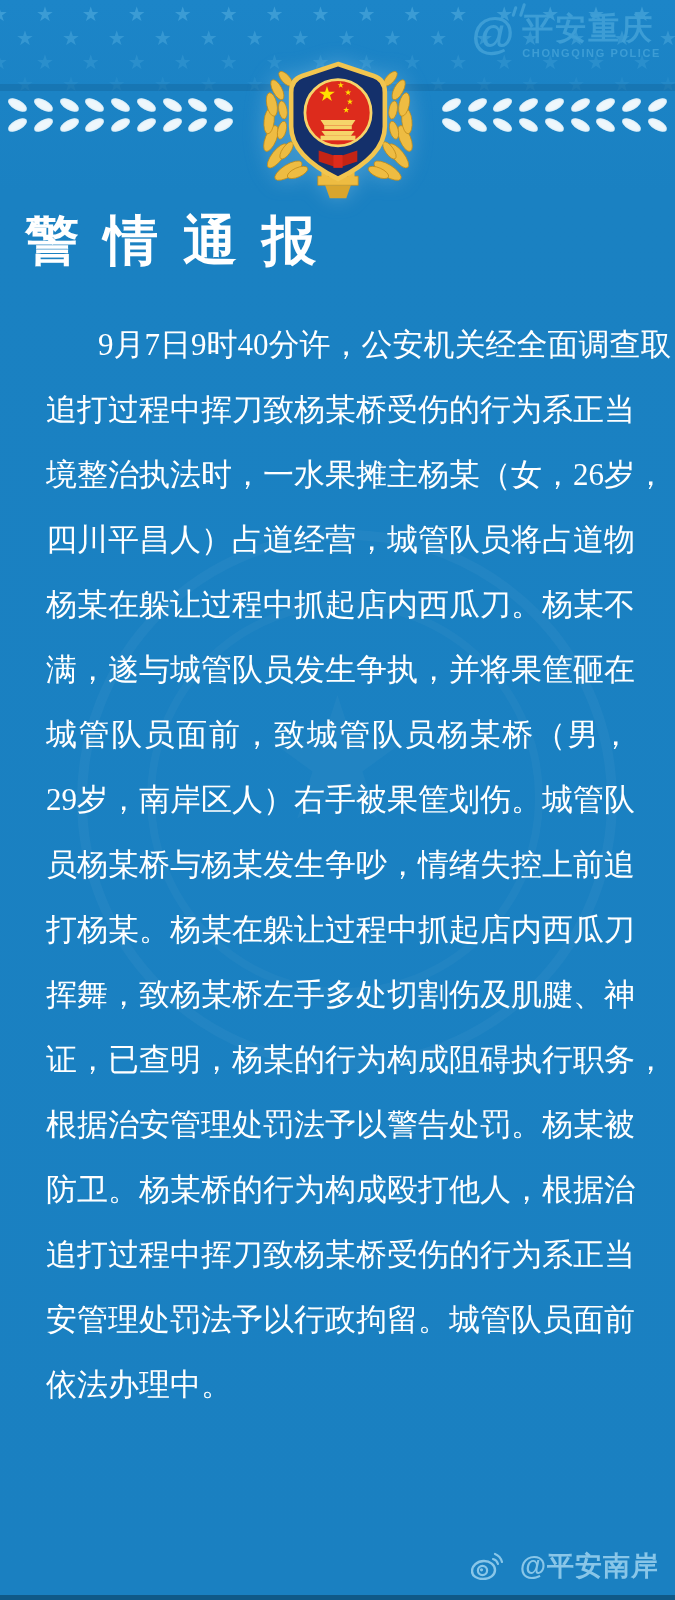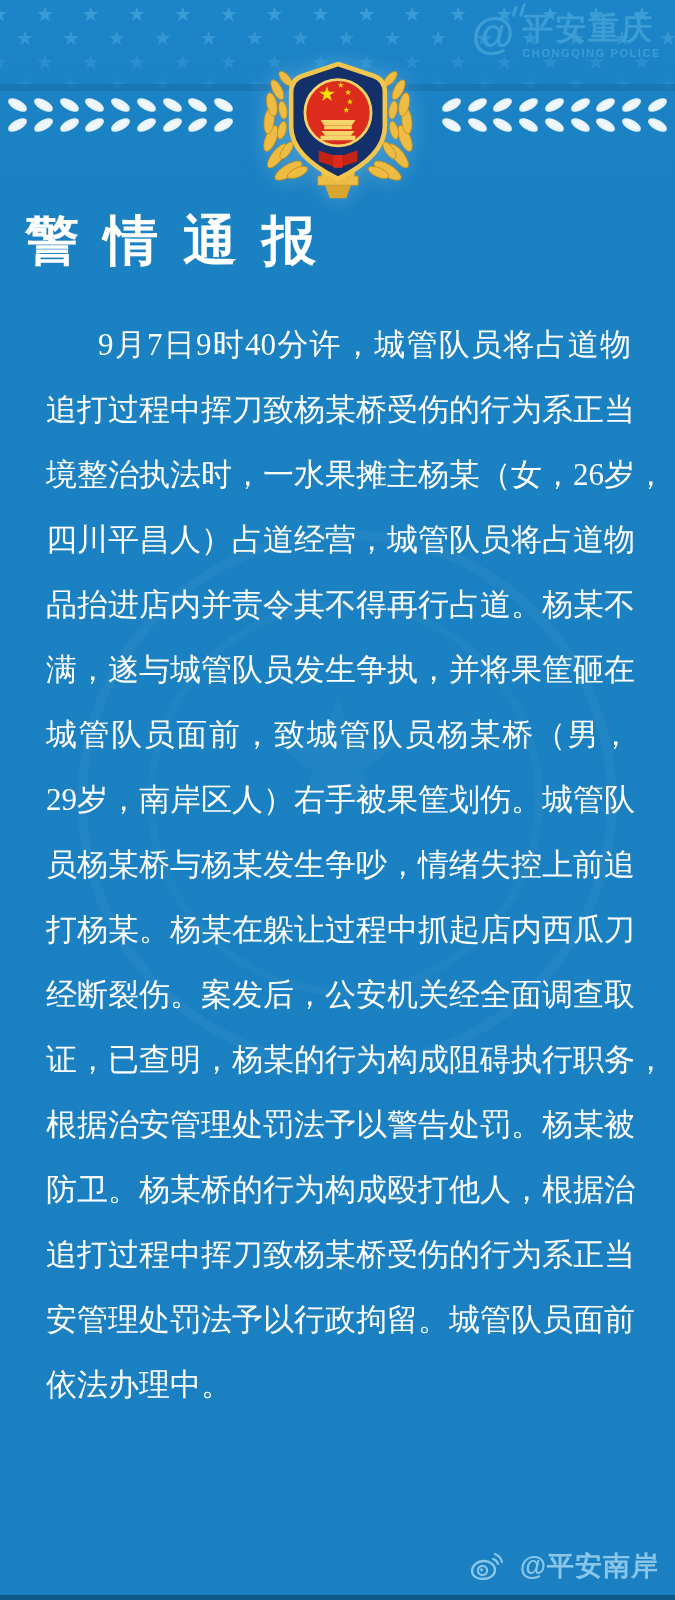--- a/index.html
+++ b/index.html
@@ -166,31 +166,31 @@
     </svg>
   </div>
 
   <div class="notice-title">警情通报</div>
 
   <div class="wm-ring wm-outer"></div>
   <div class="wm-ring wm-inner"></div>
   <div class="wm-star">★</div>
 
   <div class="notice-body">
-      <div class="body-line first">9月7日9时40分许，城管队员将占道物</div>
+      <div class="body-line first">9月7日9时40分许，公安机关经全面调查取</div>
       <div class="body-line">追打过程中挥刀致杨某桥受伤的行为系正当</div>
       <div class="body-line">境整治执法时，一水果摊主杨某（女，26岁，</div>
       <div class="body-line">四川平昌人）占道经营，城管队员将占道物</div>
-      <div class="body-line">品抬进店内并责令其不得再行占道。杨某不</div>
+      <div class="body-line">杨某在躲让过程中抓起店内西瓜刀。杨某不</div>
       <div class="body-line">满，遂与城管队员发生争执，并将果筐砸在</div>
       <div class="body-line">城管队员面前，致城管队员杨某桥（男，</div>
       <div class="body-line">29岁，南岸区人）右手被果筐划伤。城管队</div>
       <div class="body-line">员杨某桥与杨某发生争吵，情绪失控上前追</div>
       <div class="body-line">打杨某。杨某在躲让过程中抓起店内西瓜刀</div>
-      <div class="body-line">经断裂伤。案发后，公安机关经全面调查取</div>
+      <div class="body-line">挥舞，致杨某桥左手多处切割伤及肌腱、神</div>
       <div class="body-line">证，已查明，杨某的行为构成阻碍执行职务，</div>
       <div class="body-line">根据治安管理处罚法予以警告处罚。杨某被</div>
       <div class="body-line">防卫。杨某桥的行为构成殴打他人，根据治</div>
       <div class="body-line">追打过程中挥刀致杨某桥受伤的行为系正当</div>
       <div class="body-line">安管理处罚法予以行政拘留。城管队员面前</div>
       <div class="body-line last">依法办理中。</div>
     </div>
 
   <div class="credit">
     <svg width="32" height="28" viewBox="0 0 32 28" aria-hidden="true">

